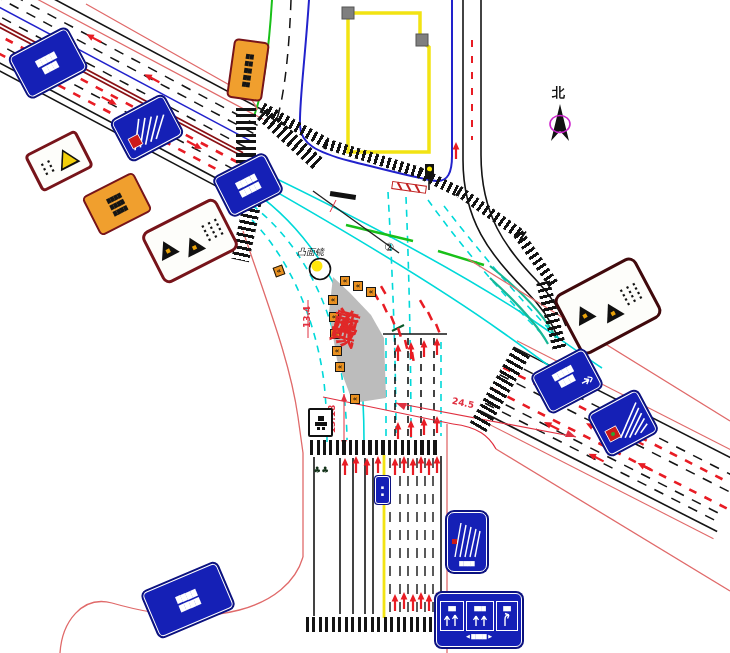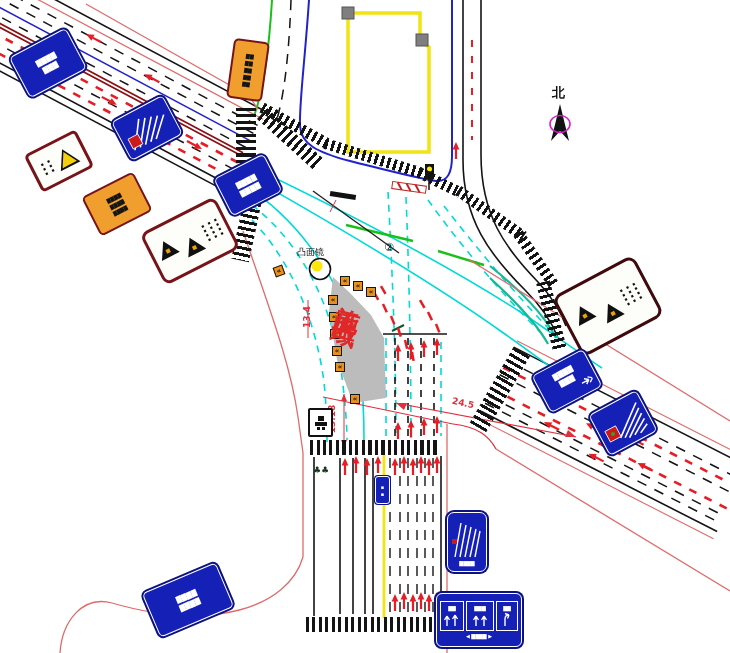--- a/index.html
+++ b/index.html
@@ -271,21 +271,21 @@
   <div class="chev" style="left:328px;top:295px;">«</div>
   <div class="chev" style="left:329px;top:312px;">«</div>
   <div class="chev" style="left:330px;top:329px;">«</div>
   <div class="chev" style="left:332px;top:346px;">«</div>
   <div class="chev" style="left:335px;top:362px;">«</div>
   <div class="chev" style="left:274px;top:266px;transform:rotate(-20deg);">«</div>
   <div class="chev" style="left:350px;top:394px;">«</div>
 
   <div class="lbl" style="left:552px;top:84px;font-size:13px;font-weight:bold;">北</div>
   <div class="lbl" style="left:336px;top:288px;font-size:25px;font-weight:bold;color:#e02828;writing-mode:vertical-rl;letter-spacing:5px;transform:rotate(14deg);">施工区域</div>
-  <div class="lbl" style="left:297px;top:246px;font-size:9px;">凸面镜</div>
+  <div class="lbl" style="left:297px;top:246px;font-size:9px;font-style:italic;">凸面镜</div>
   <div class="dim" style="left:318px;top:414px;transform:rotate(-90deg);">13.18</div>
   <div class="dim" style="left:452px;top:398px;transform:rotate(12deg);">24.5</div>
   <div class="dim" style="left:296px;top:312px;transform:rotate(-90deg);">13.4</div>
 
   <div class="sign blue" style="left:16px;top:40px;width:64px;height:46px;transform:rotate(-28deg);">
     <span class="bt">▇▇▇▇</span>
     <span class="bt">▇▇▇</span>
   </div>
 
   <div class="sign blue" style="left:118px;top:106px;width:58px;height:44px;transform:rotate(-28deg);">

